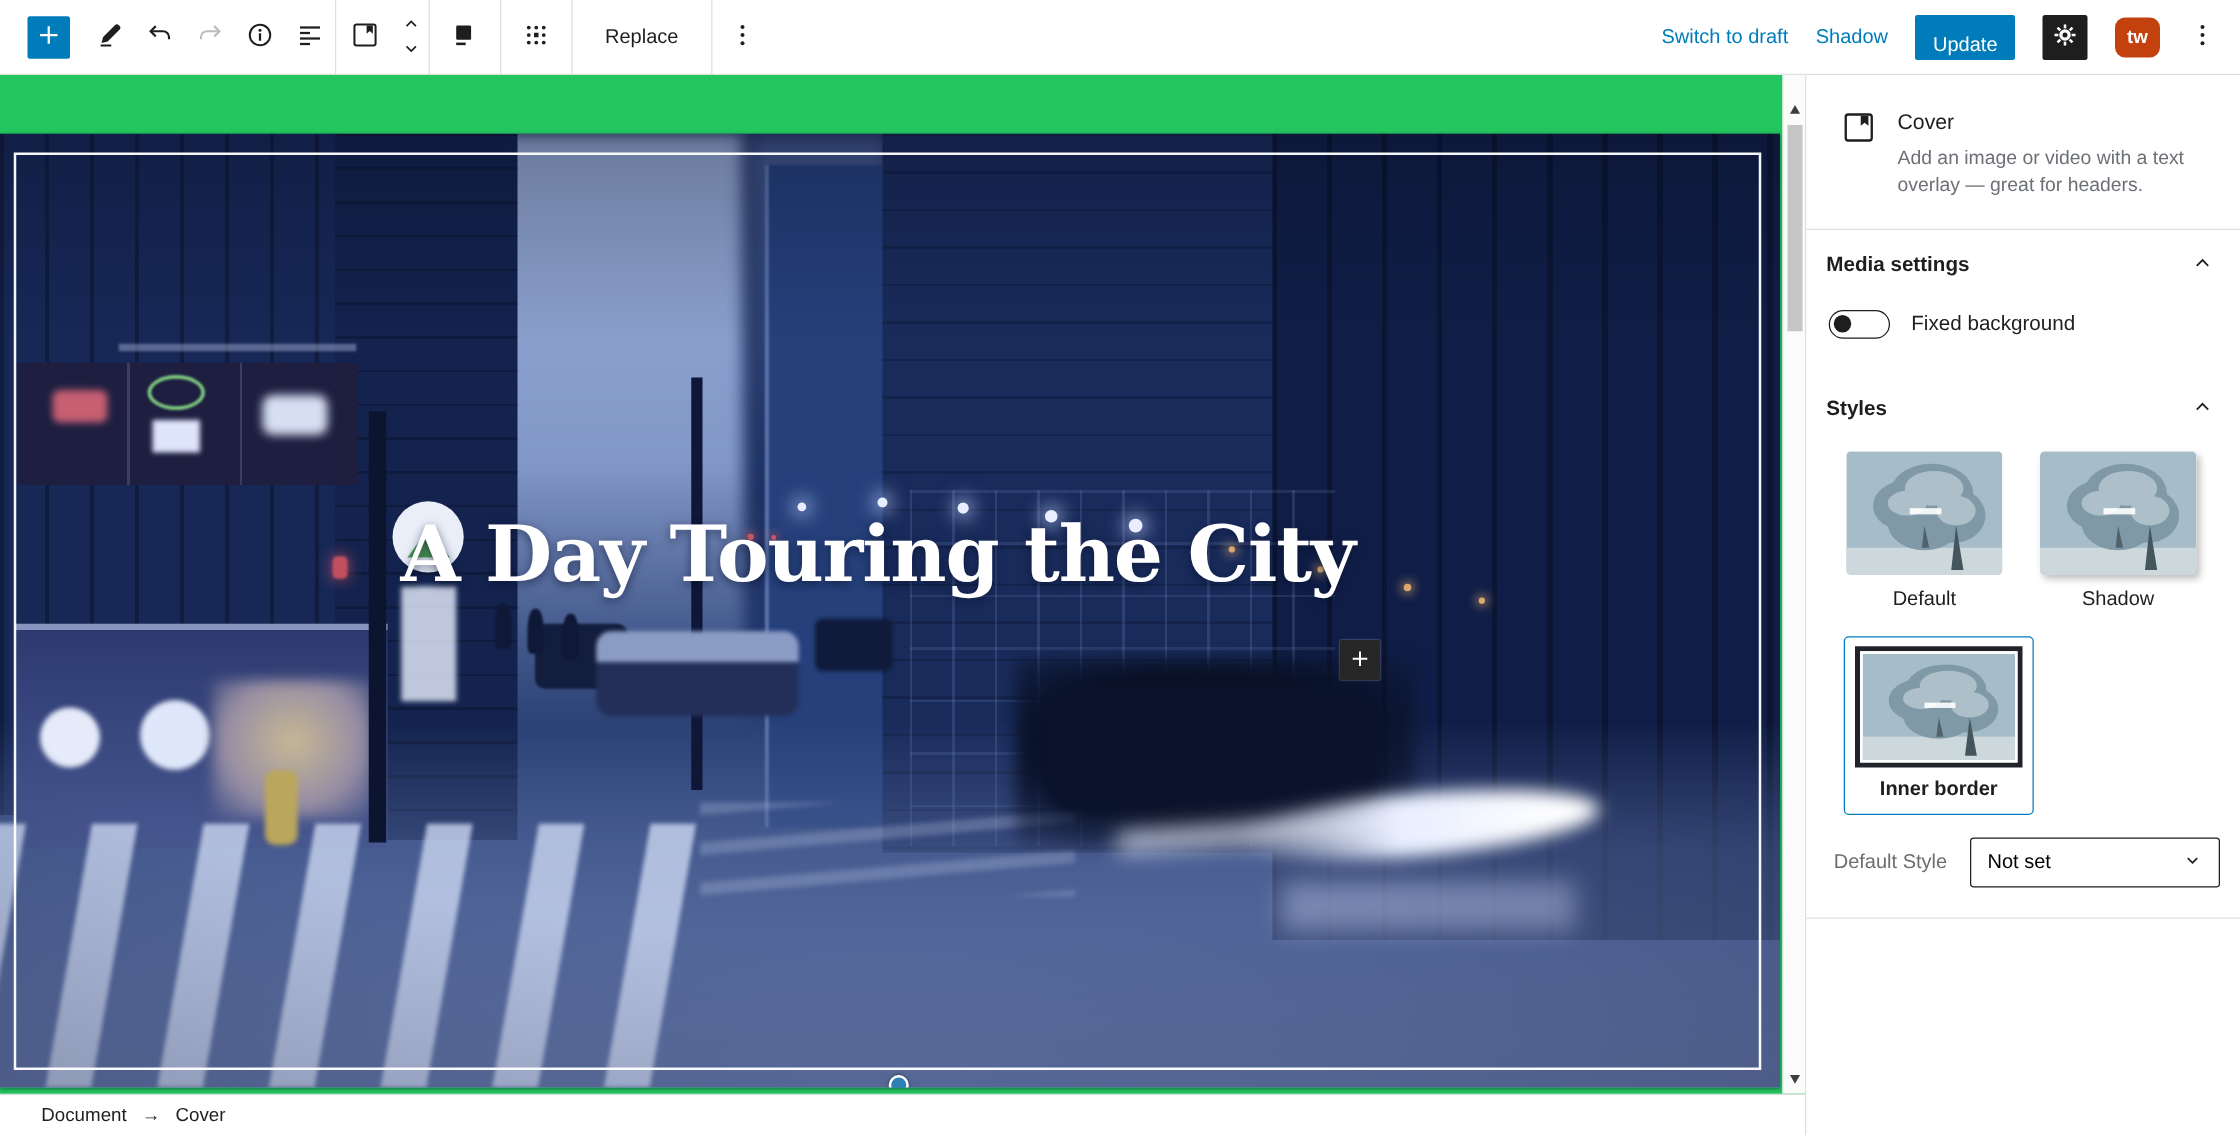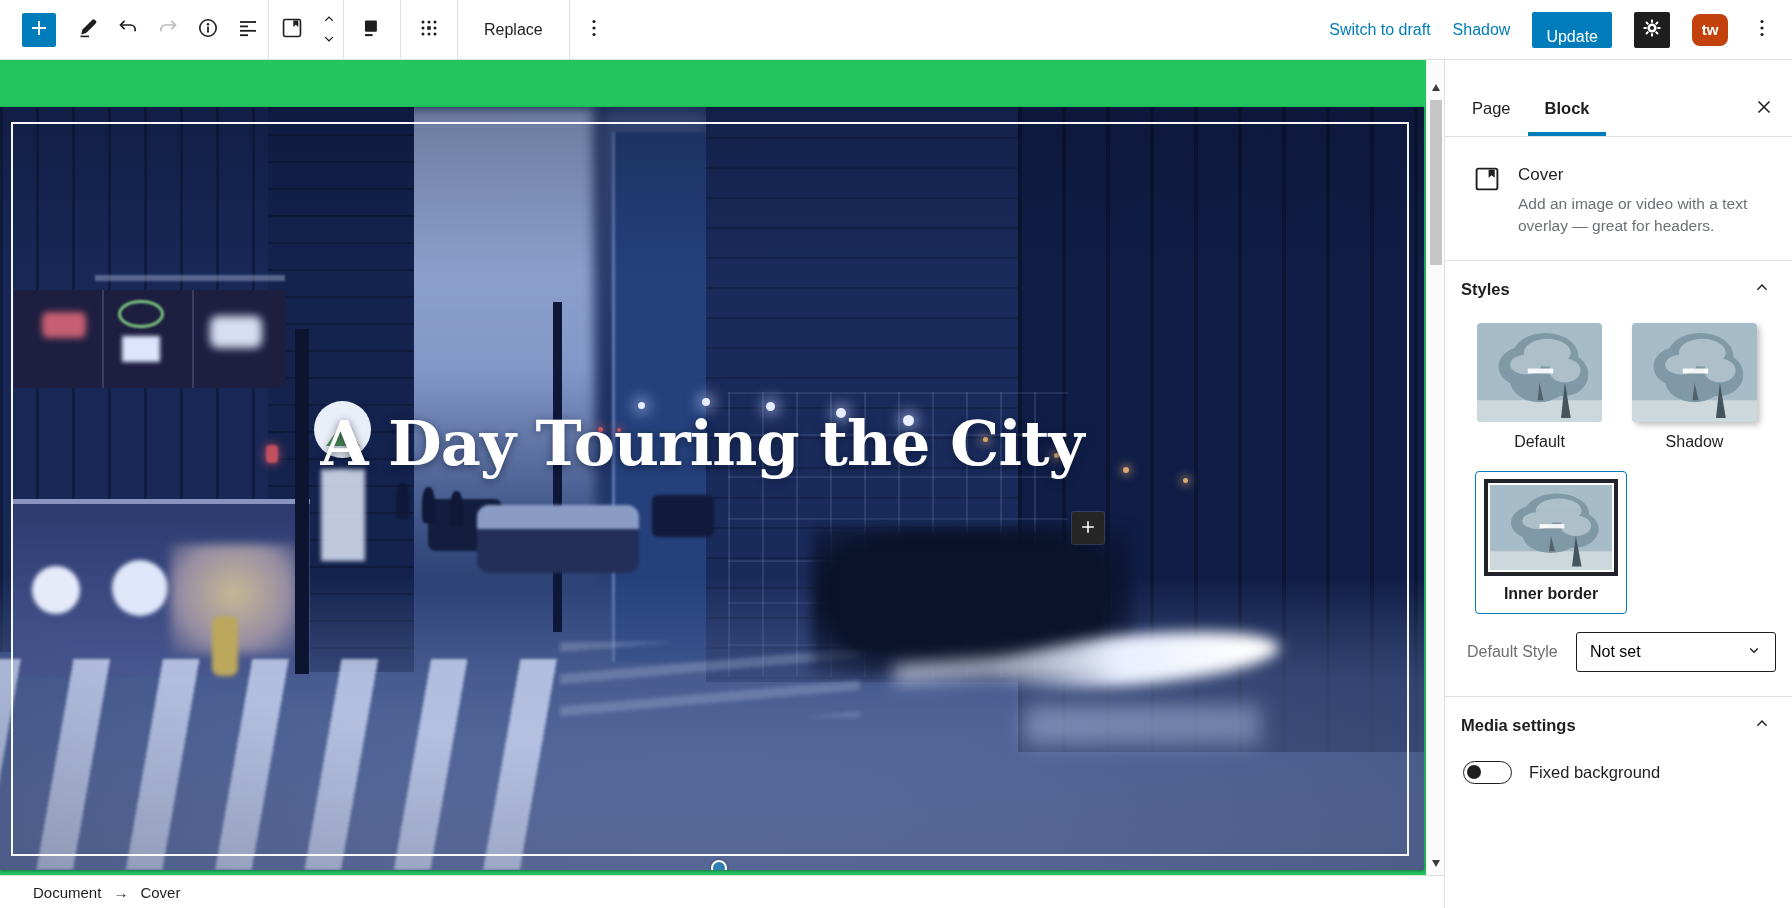--- a/index.html
+++ b/index.html
@@ -418,42 +418,50 @@
       </div>
 
       <div class="breadcrumb-bar">
         <span>Document</span>
         <span class="bc-sep">→</span>
         <span>Cover</span>
       </div>
     </div>
 
     <aside class="sidebar">
-      <div class="tabbar">
-        <button class="tab">Page</button>
-        <button class="tab active">Block</button>
-        <button class="close-btn">
-          <span>
-            <svg width="22" height="22" viewBox="0 0 24 24" stroke="#1e1e1e" stroke-width="1.7">
-                <path d="M6 6l12 12M18 6L6 18"></path>
-              </svg>
-          </span>
-        </button>
-      </div>
 
       <div class="block-card">
         <span>
           <svg width="32" height="32" viewBox="0 0 24 24">
               <rect x="4.2" y="4.2" width="15.6" height="15.6" rx="1.5" fill="none" stroke="#1e1e1e" stroke-width="1.4"></rect>
               <path d="M13.2 5v6l2.3-1.9 2.3 1.9V5z" fill="#1e1e1e"></path>
             </svg>
         </span>
         <div>
           <div class="block-card-title">Cover</div>
           <div class="block-card-desc">Add an image or video with a text overlay — great for headers.</div>
+        </div>
+      </div>
+
+      <div class="panel" style="border-bottom:none">
+        <div class="panel-header">
+          <span class="panel-title">Media settings</span>
+          <button class="chev-btn">
+            <span>
+              <svg width="20" height="20" viewBox="0 0 24 24" fill="none" stroke="#1e1e1e" stroke-width="1.7">
+                  <path d="M6.5 14l5.5-5.5L17.5 14"></path>
+                </svg>
+            </span>
+          </button>
+        </div>
+        <div class="toggle-row">
+          <div class="toggle">
+            <div class="toggle-knob"></div>
+          </div>
+          <span class="toggle-label">Fixed background</span>
         </div>
       </div>
 
       <div class="panel">
         <div class="panel-header">
           <span class="panel-title">Styles</span>
           <button class="chev-btn">
             <span>
               <svg width="20" height="20" viewBox="0 0 24 24" fill="none" stroke="#1e1e1e" stroke-width="1.7">
                   <path d="M6.5 14l5.5-5.5L17.5 14"></path>
@@ -542,34 +550,15 @@
           <button class="ds-select">
             <span>Not set</span>
             <span>
               <svg width="18" height="18" viewBox="0 0 24 24" fill="none" stroke="#1e1e1e" stroke-width="1.8">
                   <path d="M7 10l5 5 5-5"></path>
                 </svg>
             </span>
           </button>
         </div>
       </div>
-
-      <div class="panel" style="border-bottom:none">
-        <div class="panel-header">
-          <span class="panel-title">Media settings</span>
-          <button class="chev-btn">
-            <span>
-              <svg width="20" height="20" viewBox="0 0 24 24" fill="none" stroke="#1e1e1e" stroke-width="1.7">
-                  <path d="M6.5 14l5.5-5.5L17.5 14"></path>
-                </svg>
-            </span>
-          </button>
-        </div>
-        <div class="toggle-row">
-          <div class="toggle">
-            <div class="toggle-knob"></div>
-          </div>
-          <span class="toggle-label">Fixed background</span>
-        </div>
-      </div>
     </aside>
   </div>
 </div>
 
 </body></html>

